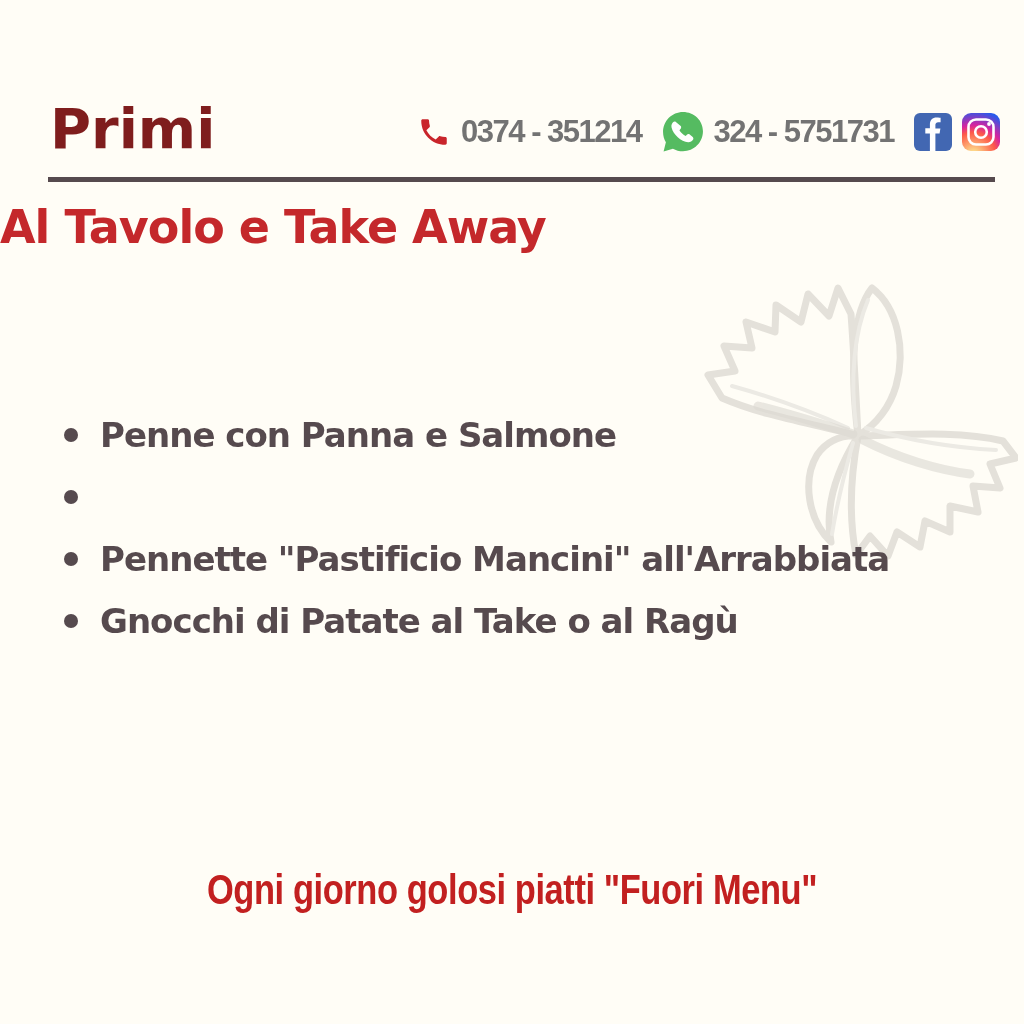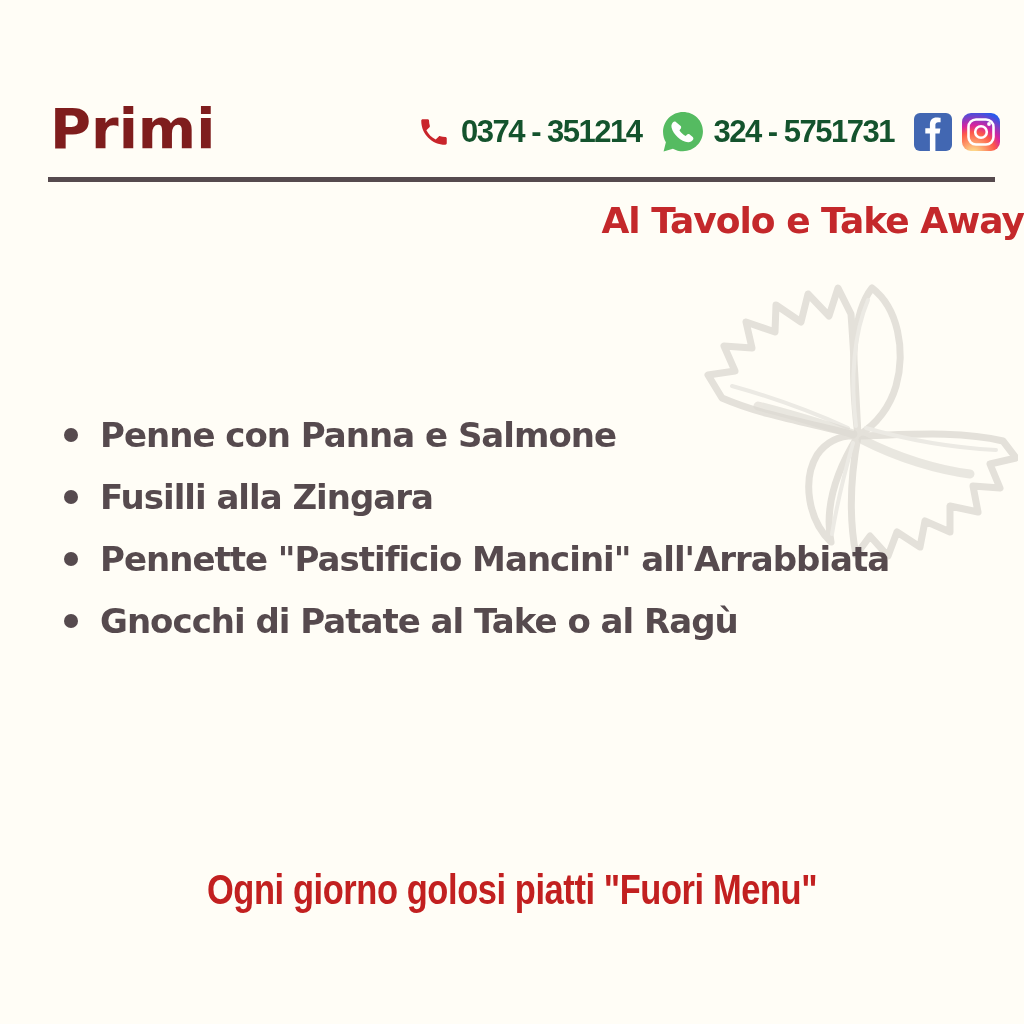--- a/index.html
+++ b/index.html
@@ -20,21 +20,21 @@
     font-family: "DejaVu Sans", sans-serif;
   }
   .contact-row {
     position: absolute; right: 24px; top: 106px;
     display: flex; align-items: center; gap: 10px;
     height: 52px;
   }
   .contact-number {
     font-family: "Liberation Sans", sans-serif;
     font-weight: bold; font-size: 31px; letter-spacing: -1.5px;
-    color: #14532d; white-space: nowrap;
+    color: #737373; white-space: nowrap;
   }
   .num-phone { margin-right: 10px; }
   .icon { display: inline-flex; align-items: center; justify-content: center; flex: 0 0 auto; }
 
   .ig-badge {
     width: 38px; height: 38px; border-radius: 9px;
     background: radial-gradient(circle at 30% 110%, #fdf497 0%, #fd5949 45%, #d6249f 60%, #285AEB 90%);
     display: flex; align-items: center; justify-content: center;
   }
   .fb-badge {
@@ -45,22 +45,22 @@
   }
 
   .divider {
     position: absolute; left: 48px; top: 177px;
     width: 947px; height: 5px; background: #564A4E;
   }
 
   
   .subtitle {
     position: absolute; left: 0; top: 200px; width: 1024px;
-    text-align: right;
-    font-size: 36px; font-weight: bold; letter-spacing: -1px;
+    text-align: left;
+    font-size: 46px; font-weight: bold; letter-spacing: -1px;
     color: #C4282B;
     font-family: "DejaVu Sans", sans-serif;
   }
 
   
   .watermark {
     position: absolute; right: 6px; top: 278px;
     width: 320px; height: 306px;
     pointer-events: none;
   }
@@ -157,21 +157,20 @@
     </g>
   </svg>
 
   <ul class="menu-list">
     <li class="menu-item">
       <span class="bullet"></span>
       <span class="menu-item-text">Penne con Panna e Salmone</span>
     </li>
     <li class="menu-item">
       <span class="bullet"></span>
-      <span class="menu-item-text">Fusilli alla Zingara</span>
     </li>
     <li class="menu-item">
       <span class="bullet"></span>
       <span class="menu-item-text">Pennette "Pastificio Mancini" all'Arrabbiata</span>
     </li>
     <li class="menu-item">
       <span class="bullet"></span>
       <span class="menu-item-text">Gnocchi di Patate al Take o al Ragù</span>
     </li>
   </ul>

